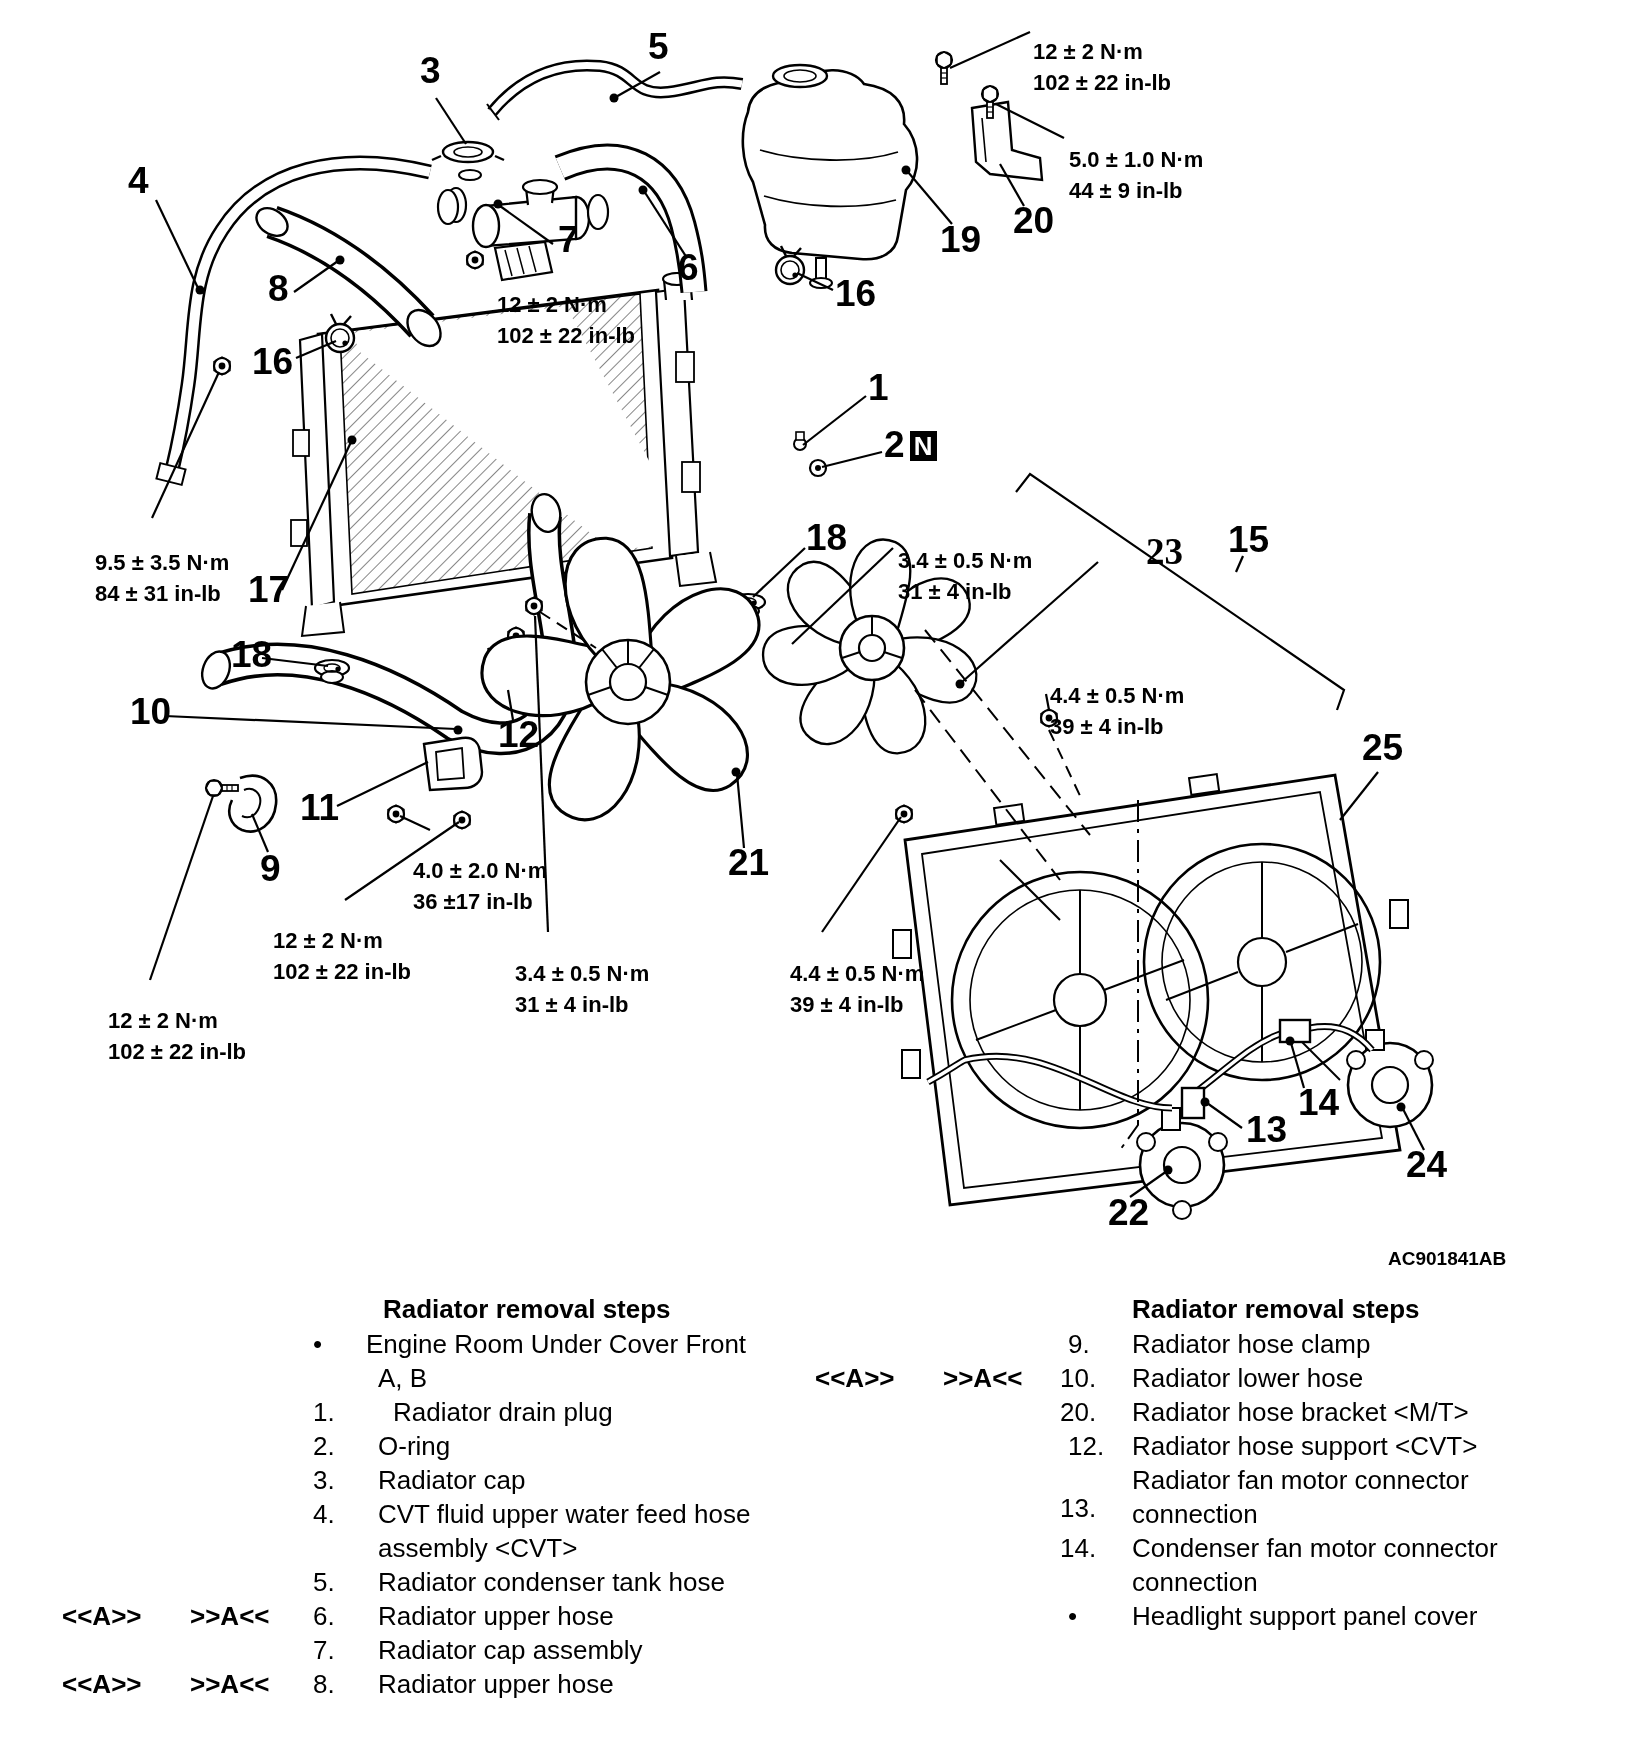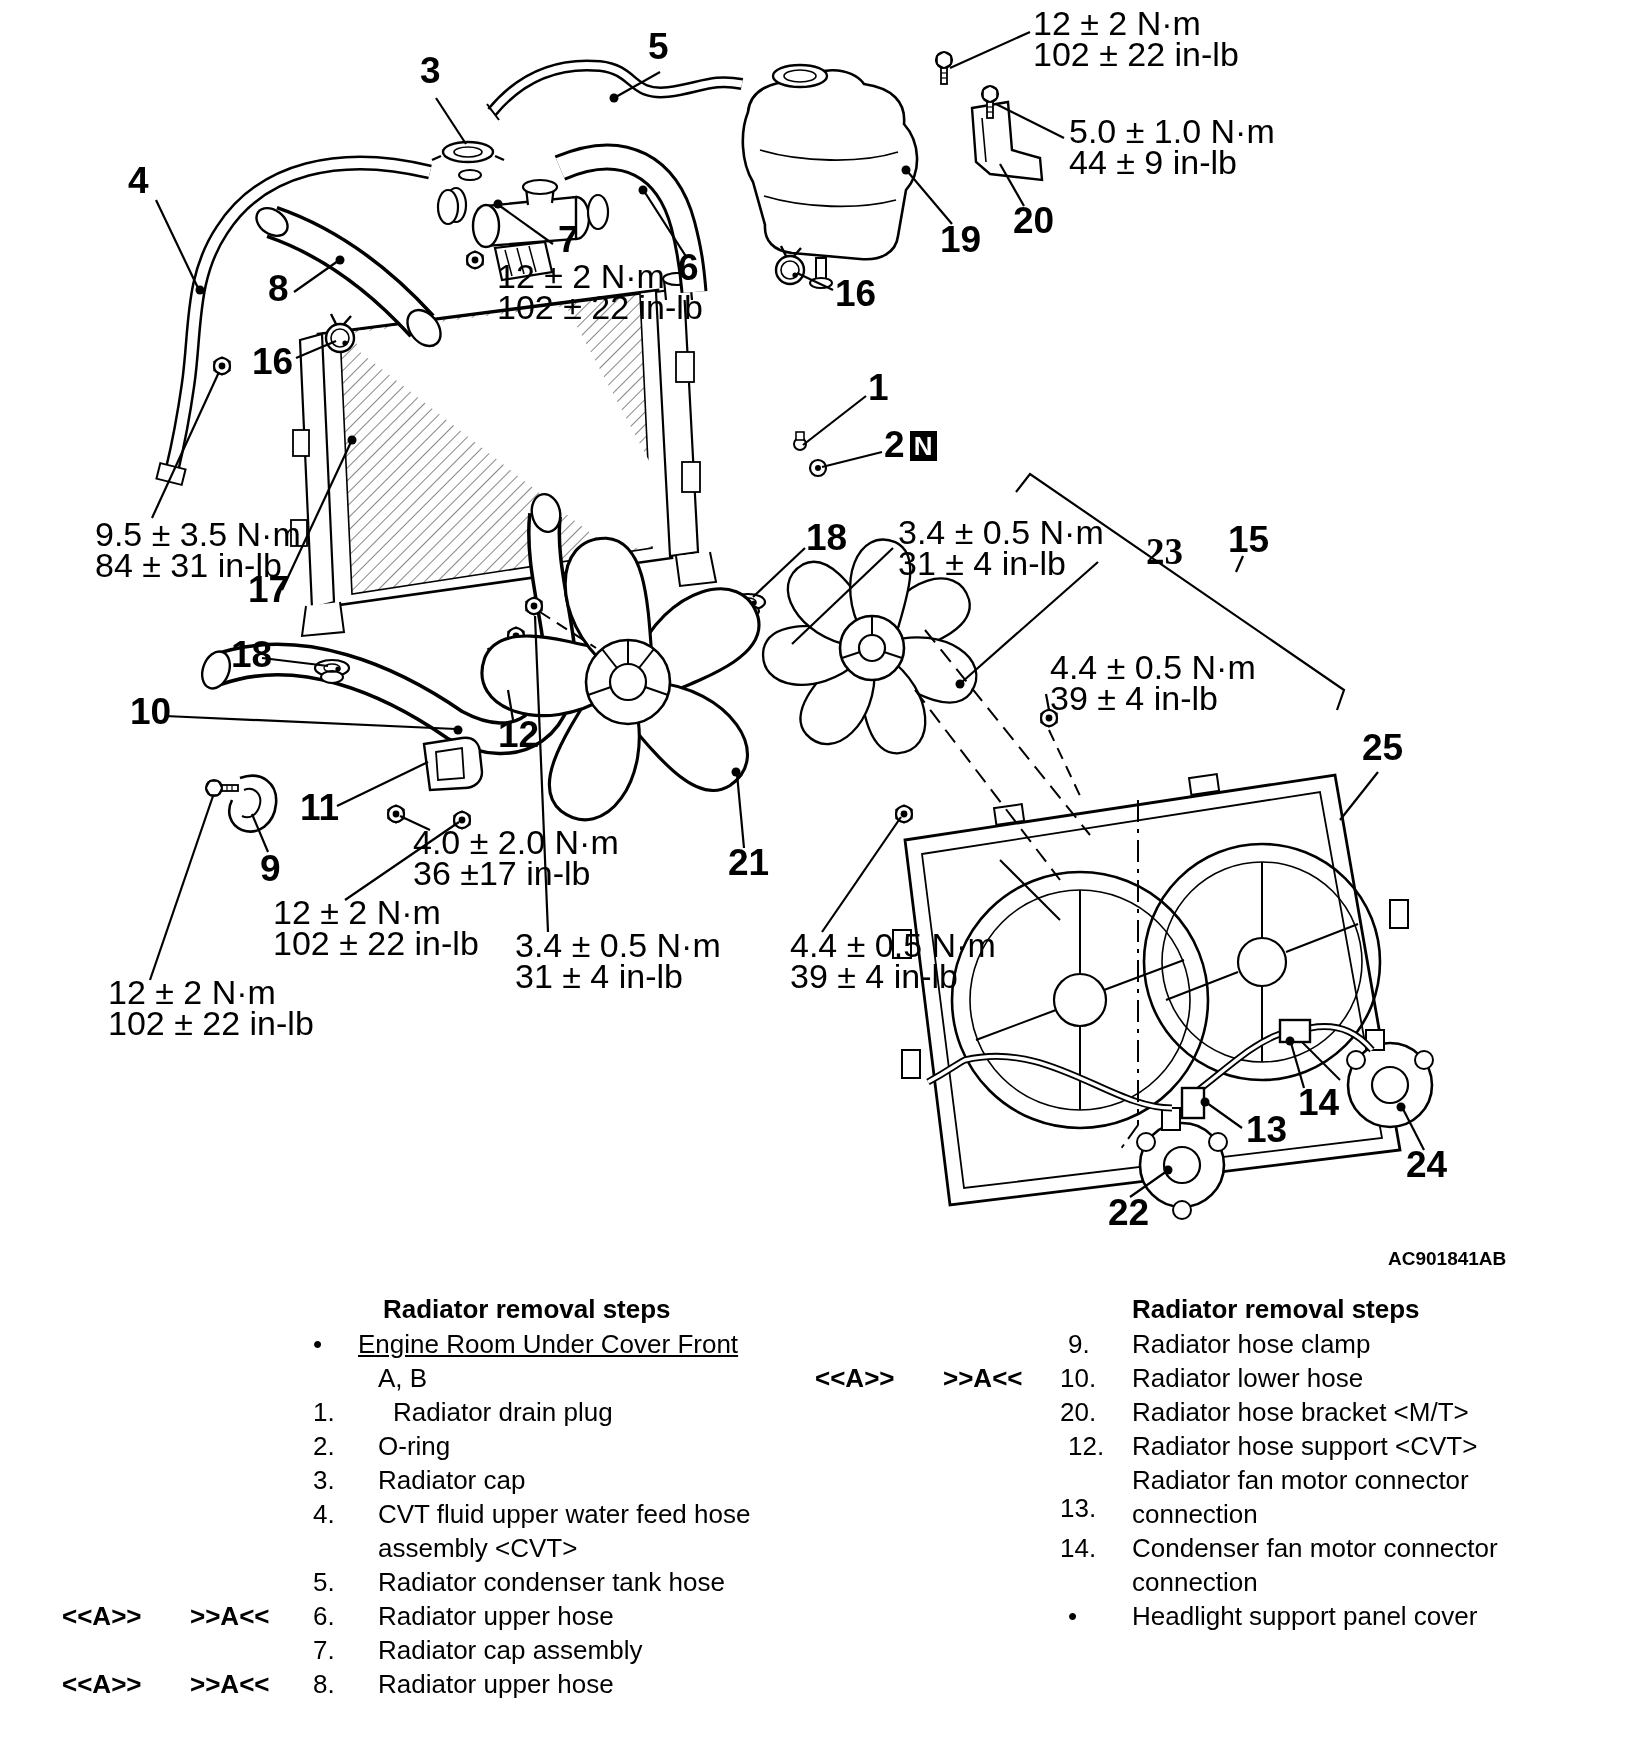--- a/index.html
+++ b/index.html
@@ -2,21 +2,21 @@
 <html><head>
 <meta charset="utf-8">
 <style>
   html,body{margin:0;padding:0;background:#fff;}
   .page{position:relative;width:1632px;height:1750px;background:#fff;overflow:hidden;
         font-family:"Liberation Sans","DejaVu Sans",sans-serif;color:#000;}
   svg{position:absolute;left:0;top:0;}
   .callout{position:absolute;font-weight:bold;font-size:37px;line-height:1;white-space:nowrap;}
   .nbox{display:inline-block;background:#000;color:#fff;font-weight:bold;font-size:26px;
         line-height:30px;width:27px;height:30px;text-align:center;vertical-align:2px;margin-left:5px;}
-  .torque{position:absolute;font-weight:normal;font-size:34px;line-height:31px;white-space:nowrap;}
+  .torque{position:absolute;font-weight:bold;font-size:22px;line-height:31px;white-space:nowrap;margin-top:28px;}
   .figcode{position:absolute;left:1388px;top:1248px;font-weight:bold;font-size:19px;white-space:nowrap;}
   .lheading{position:absolute;font-weight:bold;font-size:26px;line-height:1.1;white-space:nowrap;}
   .lrow{position:absolute;font-size:26px;line-height:1.1;white-space:nowrap;}
   .lrow .mk{position:absolute;top:0;font-weight:bold;}
   .lrow .num{position:absolute;top:0;}
   .lrow .txt{position:absolute;top:0;}
 </style>
 </head>
 <body>
 
@@ -417,21 +417,21 @@
         <div>39 ± 4 in-lb</div>
       </div>
     </div>
 
   <div class="figcode">AC901841AB</div>
 
   <div id="list-left">
       <div class="lheading" style="left: 383px; top: 1295px;">Radiator removal steps</div>
       <div class="lrow" style="left: 0px; top: 1330px;">
         <span class="num" style="left: 313px;">•</span>
-        <span class="txt" style="left: 358px; text-decoration: underline;">Engine Room Under Cover Front</span>
+        <span class="txt" style="left: 366px;">Engine Room Under Cover Front</span>
       </div>
       <div class="lrow" style="left: 0px; top: 1364px;">
         <span class="txt" style="left: 378px;">A, B</span>
       </div>
       <div class="lrow" style="left: 0px; top: 1398px;">
         <span class="num" style="left: 313px;">1.</span>
         <span class="txt" style="left: 393px;">Radiator drain plug</span>
       </div>
       <div class="lrow" style="left: 0px; top: 1432px;">
         <span class="num" style="left: 313px;">2.</span>

